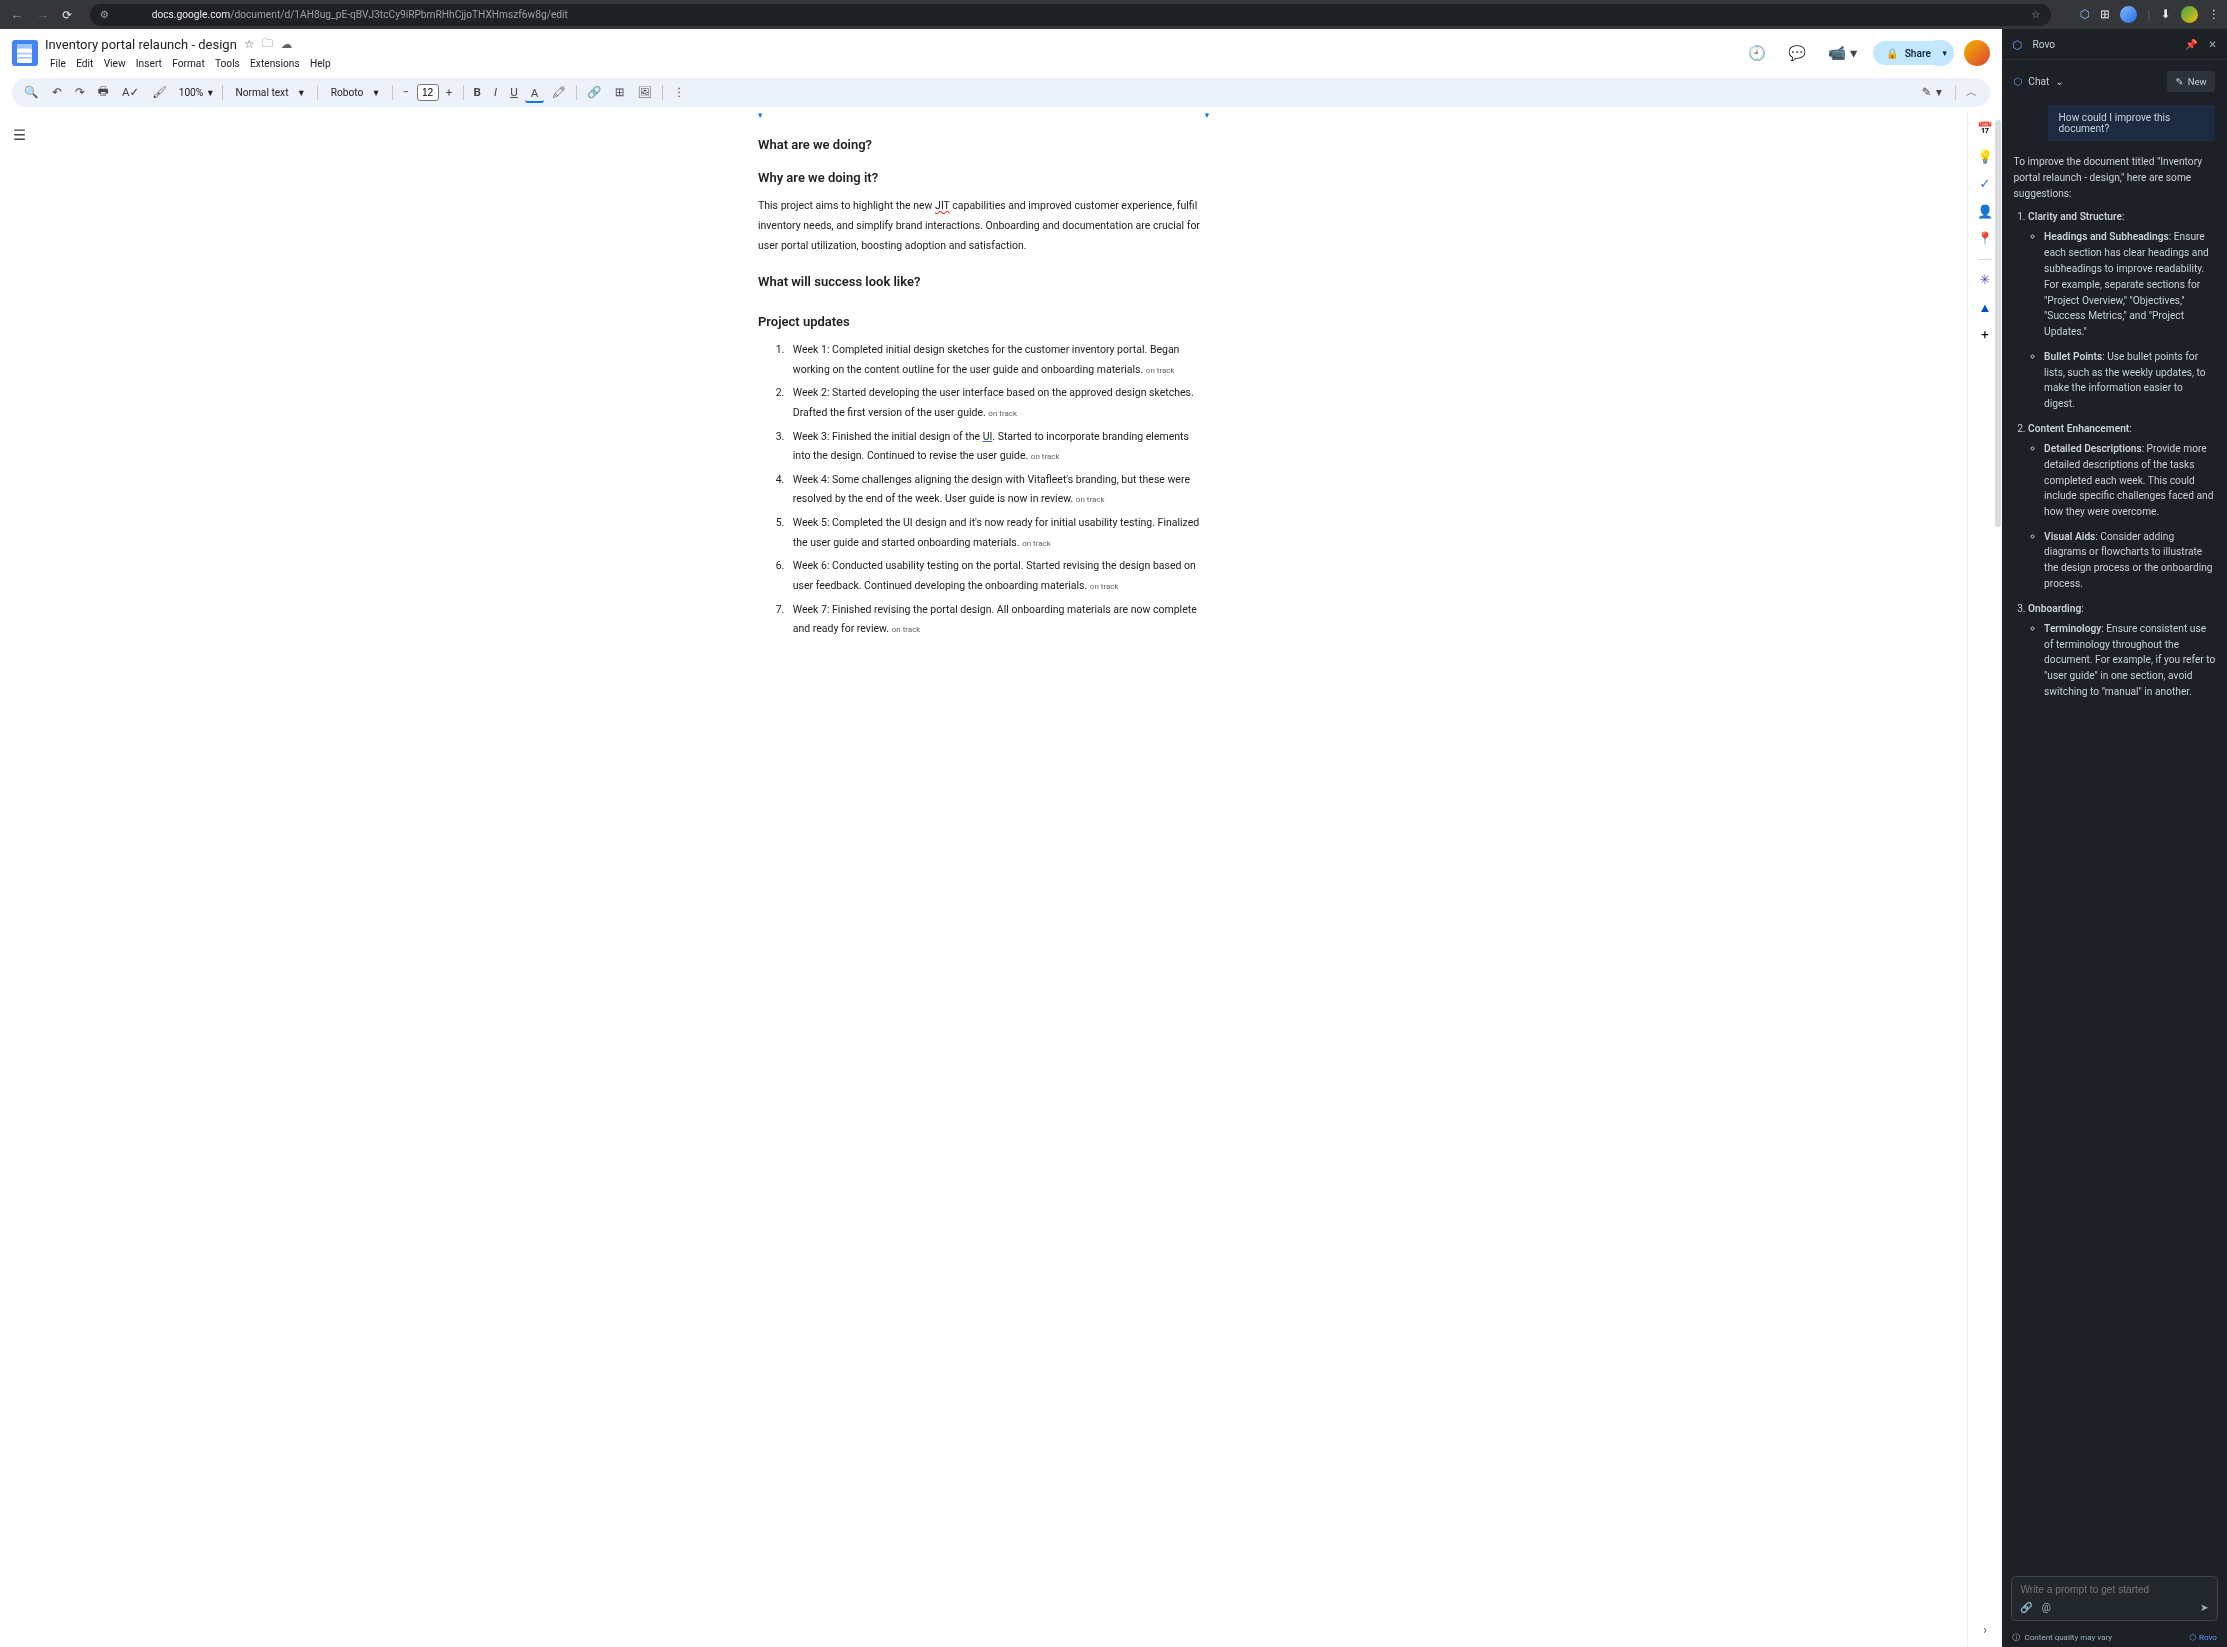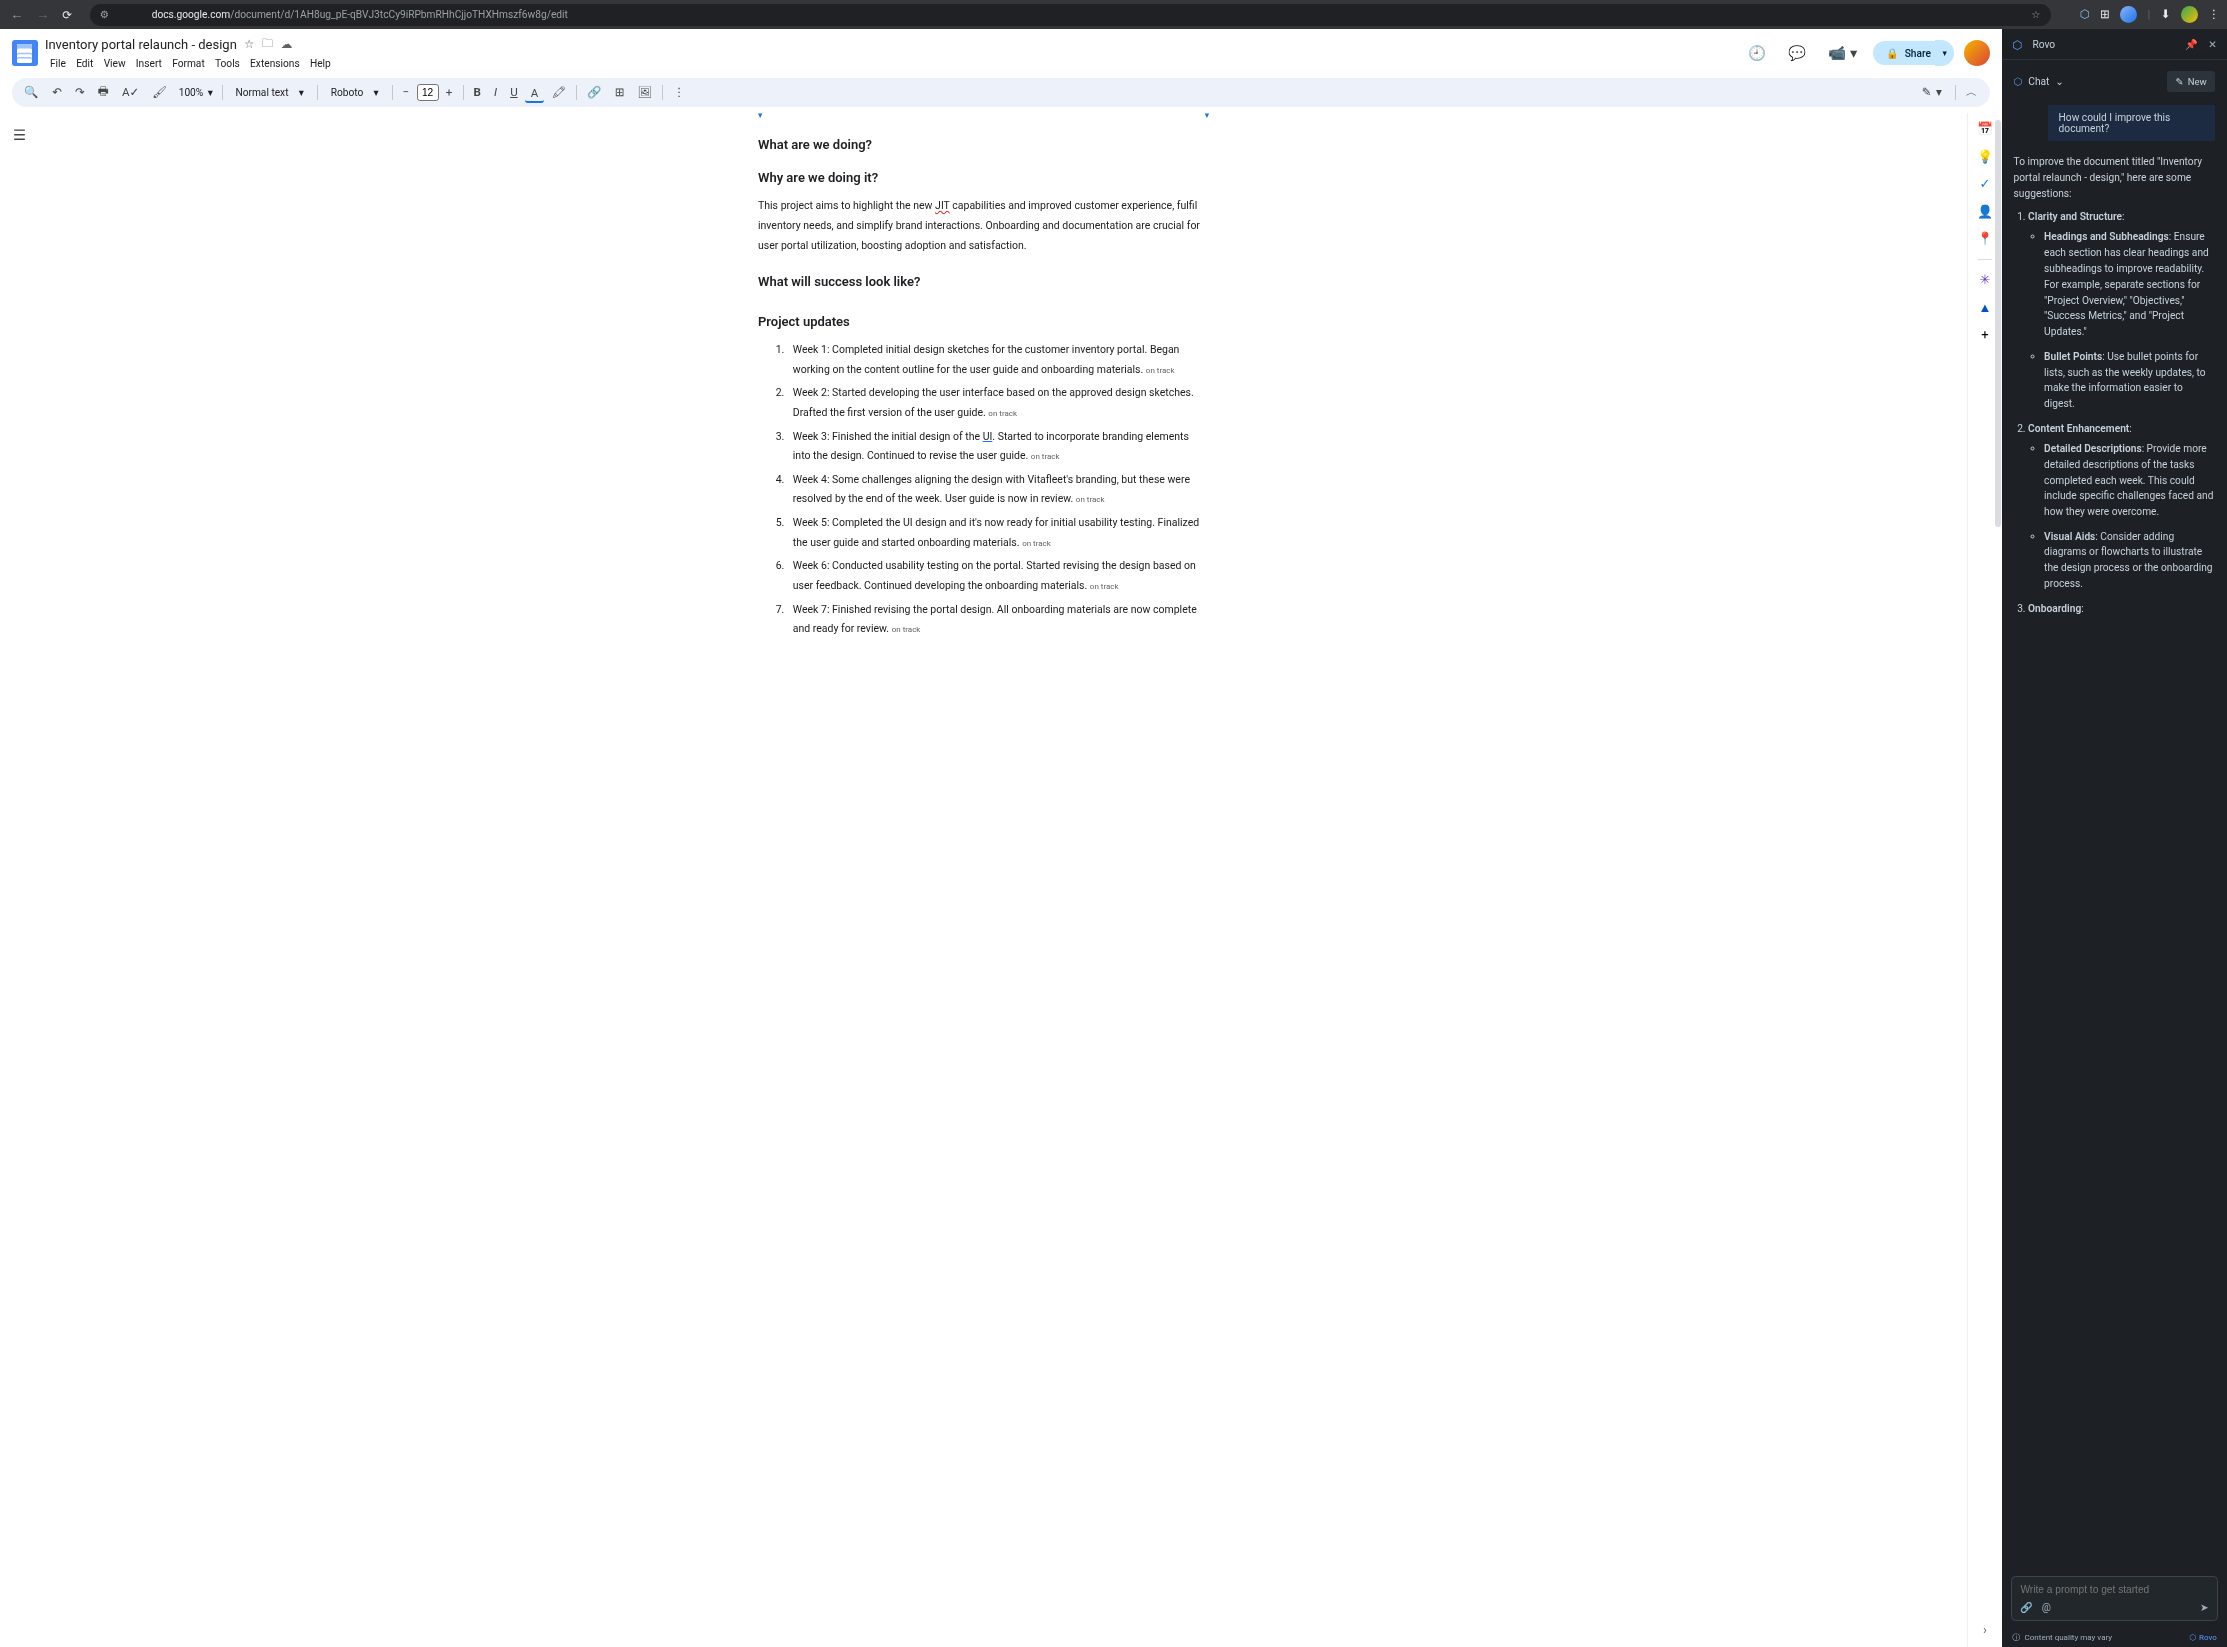--- a/index.html
+++ b/index.html
@@ -268,20 +268,23 @@
               <li><strong>Bullet Points</strong><span>: Use bullet points for lists, such as the weekly updates, to make the information easier to digest.</span></li>
             </ul>
           </li>
           <li><strong>Content Enhancement</strong>:
             <ul>
               <li><strong>Detailed Descriptions</strong><span>: Provide more detailed descriptions of the tasks completed each week. This could include specific challenges faced and how they were overcome.</span></li>
               <li><strong>Visual Aids</strong><span>: Consider adding diagrams or flowcharts to illustrate the design process or the onboarding process.</span></li>
             </ul>
           </li>
           <li><strong>Onboarding</strong>:
+            <ul>
+              <li><strong>Terminology</strong><span>: Ensure consistent use of terminology throughout the document. For example, if you refer to "user guide" in one section, avoid switching to "manual" in another.</span></li>
+            </ul>
           </li>
         </ol>
       </div>
     </div>
     <div class="rovo-input-area">
       <div class="rovo-input-box">
         <input placeholder="Write a prompt to get started" style="">
         <div class="rovo-input-icons">
           <span>🔗</span>
           <span>@</span>

